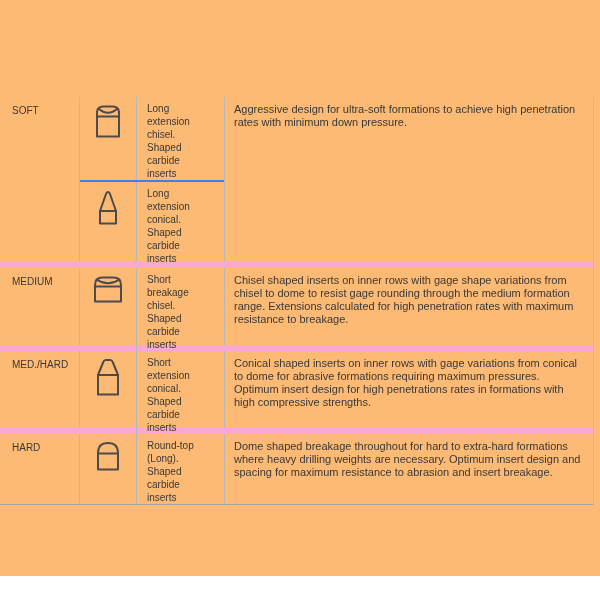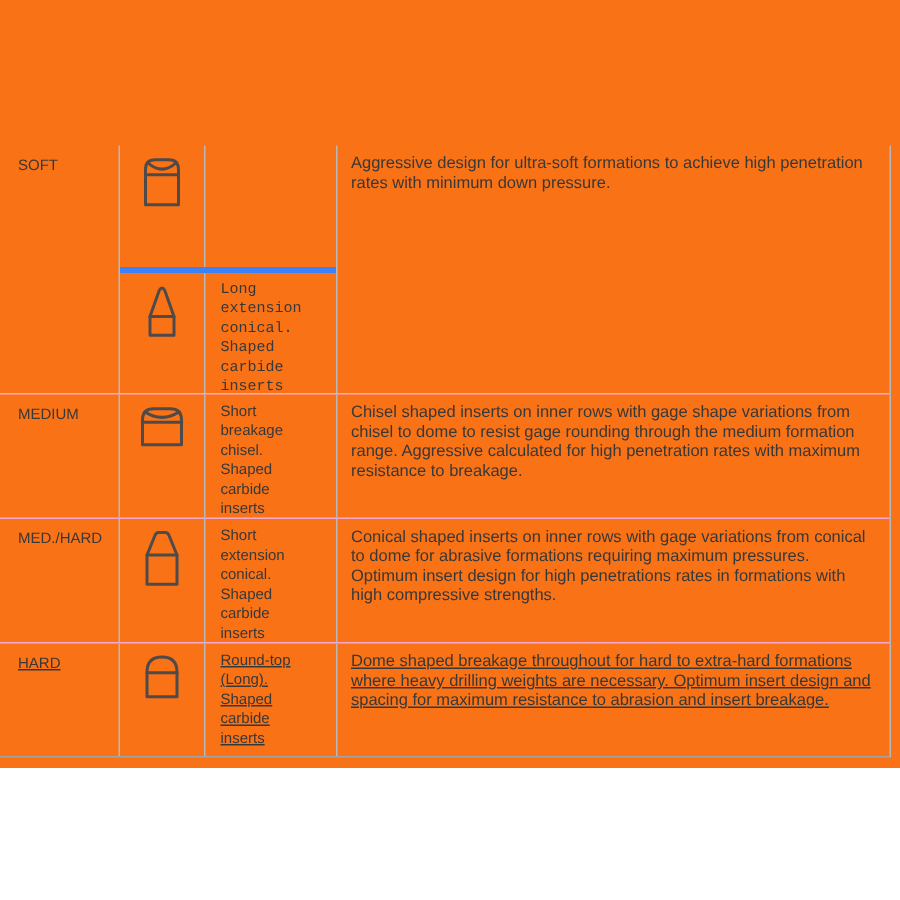--- a/index.html
+++ b/index.html
@@ -1,31 +1,31 @@
 <!DOCTYPE html>
 <html><head>
 <meta charset="utf-8">
 <style>
   html,body{margin:0;padding:0;background:#ffffff;}
-  #page{position:relative;width:600px;height:512px;background:#f97316;overflow:hidden;
+  #page{position:relative;width:600px;height:576px;background:#fdba74;overflow:hidden;
         font-family:"Liberation Sans","DejaVu Sans",sans-serif;color:#383838;}
   #insert-table{position:absolute;top:97px;left:0;width:594px;
         border-right:1px solid #b8b8b8;border-bottom:1px solid #a3a3a3;box-sizing:border-box;}
-  .row{display:flex;border-top:1px solid #f9a8d4;box-sizing:border-box;}
+  .row{display:flex;border-top:6px solid #f9a8d4;box-sizing:border-box;}
   .row.first{border-top:none;}
   .row-soft{height:165px;}
   .row-medium{height:83px;}
   .row-medhard{height:83px;}
-  .row-hard{height:76px;text-decoration:underline;}
+  .row-hard{height:76px;}
   .col-formation{width:79px;flex:none;padding:7px 4px 0 12px;box-sizing:border-box;
         font-size:10px;line-height:13px;}
   .col-inserts{width:145px;flex:none;border-left:1px solid #b8b8b8;box-sizing:border-box;
         display:flex;flex-direction:column;}
   .insert-subrow{display:flex;flex:1;box-sizing:border-box;}
-  .insert-subrow + .insert-subrow{border-top:4px solid #3b82f6;font-family:Liberation Mono, monospace;}
+  .insert-subrow + .insert-subrow{border-top:2px solid #3b82f6;}
   .icon-cell{width:57px;flex:none;border-right:1px solid #b8b8b8;box-sizing:border-box;
         display:flex;justify-content:center;align-items:flex-start;padding-top:7px;}
   .label-cell{flex:1;padding:5px 4px 0 10px;box-sizing:border-box;}
   .label-text{display:block;width:56px;font-size:10px;line-height:13px;}
   .col-description{flex:1;border-left:1px solid #b8b8b8;box-sizing:border-box;
         padding:6px 12px 0 9px;font-size:11px;line-height:13px;}
   .insert-icon svg{display:block;}
   .icon-stroke{fill:none;stroke:#4f4a4a;stroke-width:2;stroke-linejoin:round;stroke-linecap:round;}
 </style>
 </head>
@@ -39,20 +39,23 @@
       <div class="col-inserts">
         <div class="insert-subrow" style="height:85px;">
           <div class="icon-cell">
             <span class="insert-icon">
               <svg width="26" height="34" viewBox="0 0 26 34">
                 <path class="icon-stroke" d="M2 32.5 V9 Q2 2.5 8.5 2.5 H17.5 Q24 2.5 24 9 V32.5 H2 Z"></path>
                 <path class="icon-stroke" d="M2 12.5 H24"></path>
                 <path class="icon-stroke" d="M3.5 4.5 Q13 13 22.5 4.5"></path>
               </svg>
             </span>
+          </div>
+          <div class="label-cell">
+            <span class="label-text">Long extension chisel. Shaped carbide inserts</span>
           </div>
         </div>
         <div class="insert-subrow" style="height:80px;">
           <div class="icon-cell">
             <span class="insert-icon">
               <svg width="22" height="36" viewBox="0 0 22 36">
                 <path class="icon-stroke" d="M3 34.5 V22 L9.2 4.5 Q11 1.5 12.8 4.5 L19 22 V34.5 H3 Z"></path>
                 <path class="icon-stroke" d="M3 22 H19"></path>
               </svg>
             </span>
@@ -76,21 +79,21 @@
                 <path class="icon-stroke" d="M2 11.5 H28"></path>
                 <path class="icon-stroke" d="M3.5 4.5 Q15 12 26.5 4.5"></path>
               </svg>
             </span>
           </div>
           <div class="label-cell">
             <span class="label-text">Short breakage chisel. Shaped carbide inserts</span>
           </div>
         </div>
       </div>
-      <div class="col-description">Chisel shaped inserts on inner rows with gage shape variations from chisel to dome to resist gage rounding through the medium formation range. Aggressive calculated for high penetration rates with maximum resistance to breakage.</div>
+      <div class="col-description">Chisel shaped inserts on inner rows with gage shape variations from chisel to dome to resist gage rounding through the medium formation range. Extensions calculated for high penetration rates with maximum resistance to breakage.</div>
     </div>
 
     <div class="row row-medhard">
       <div class="col-formation">MED./HARD</div>
       <div class="col-inserts">
         <div class="insert-subrow">
           <div class="icon-cell">
             <span class="insert-icon">
               <svg width="26" height="38" viewBox="0 0 26 38">
                 <path class="icon-stroke" d="M3 36.5 V17 L8.3 4 Q9 2 10.8 2 H15.2 Q17 2 17.7 4 L23 17 V36.5 H3 Z"></path>

